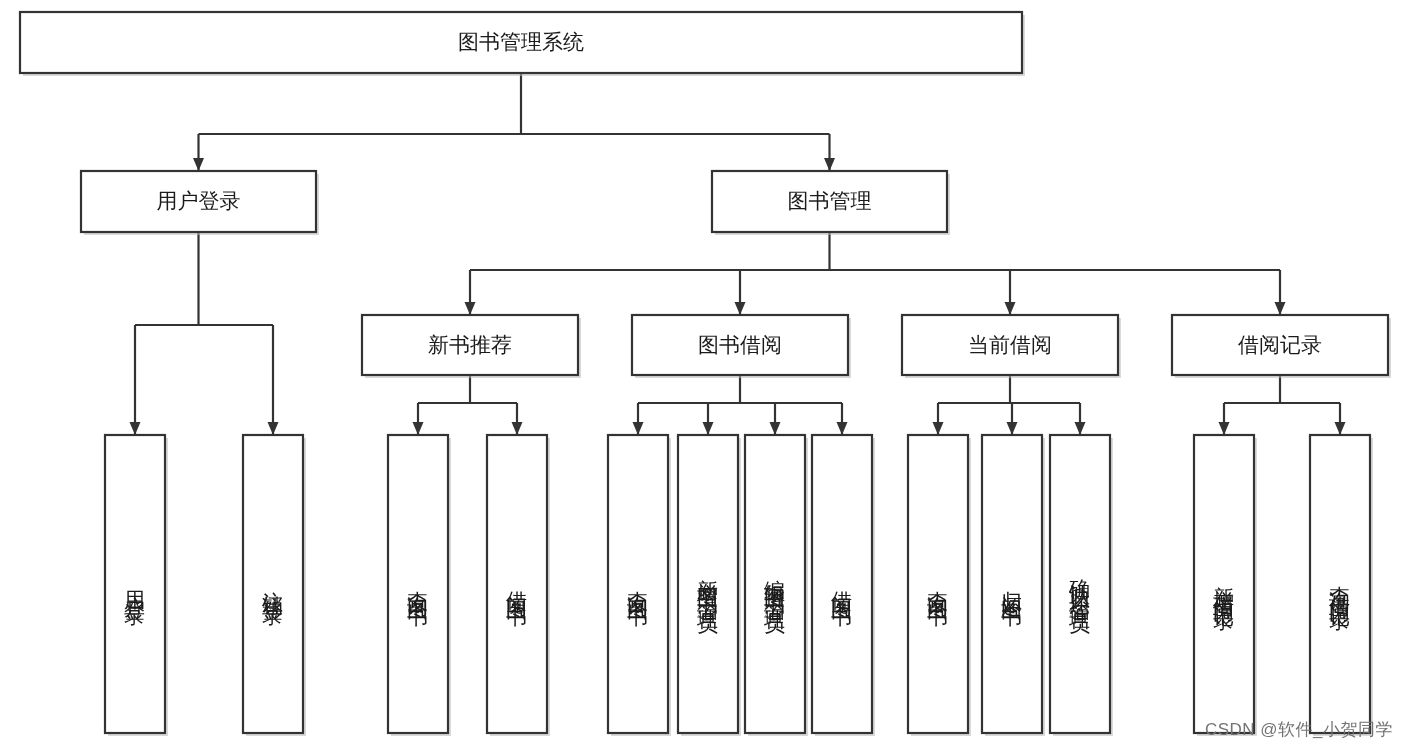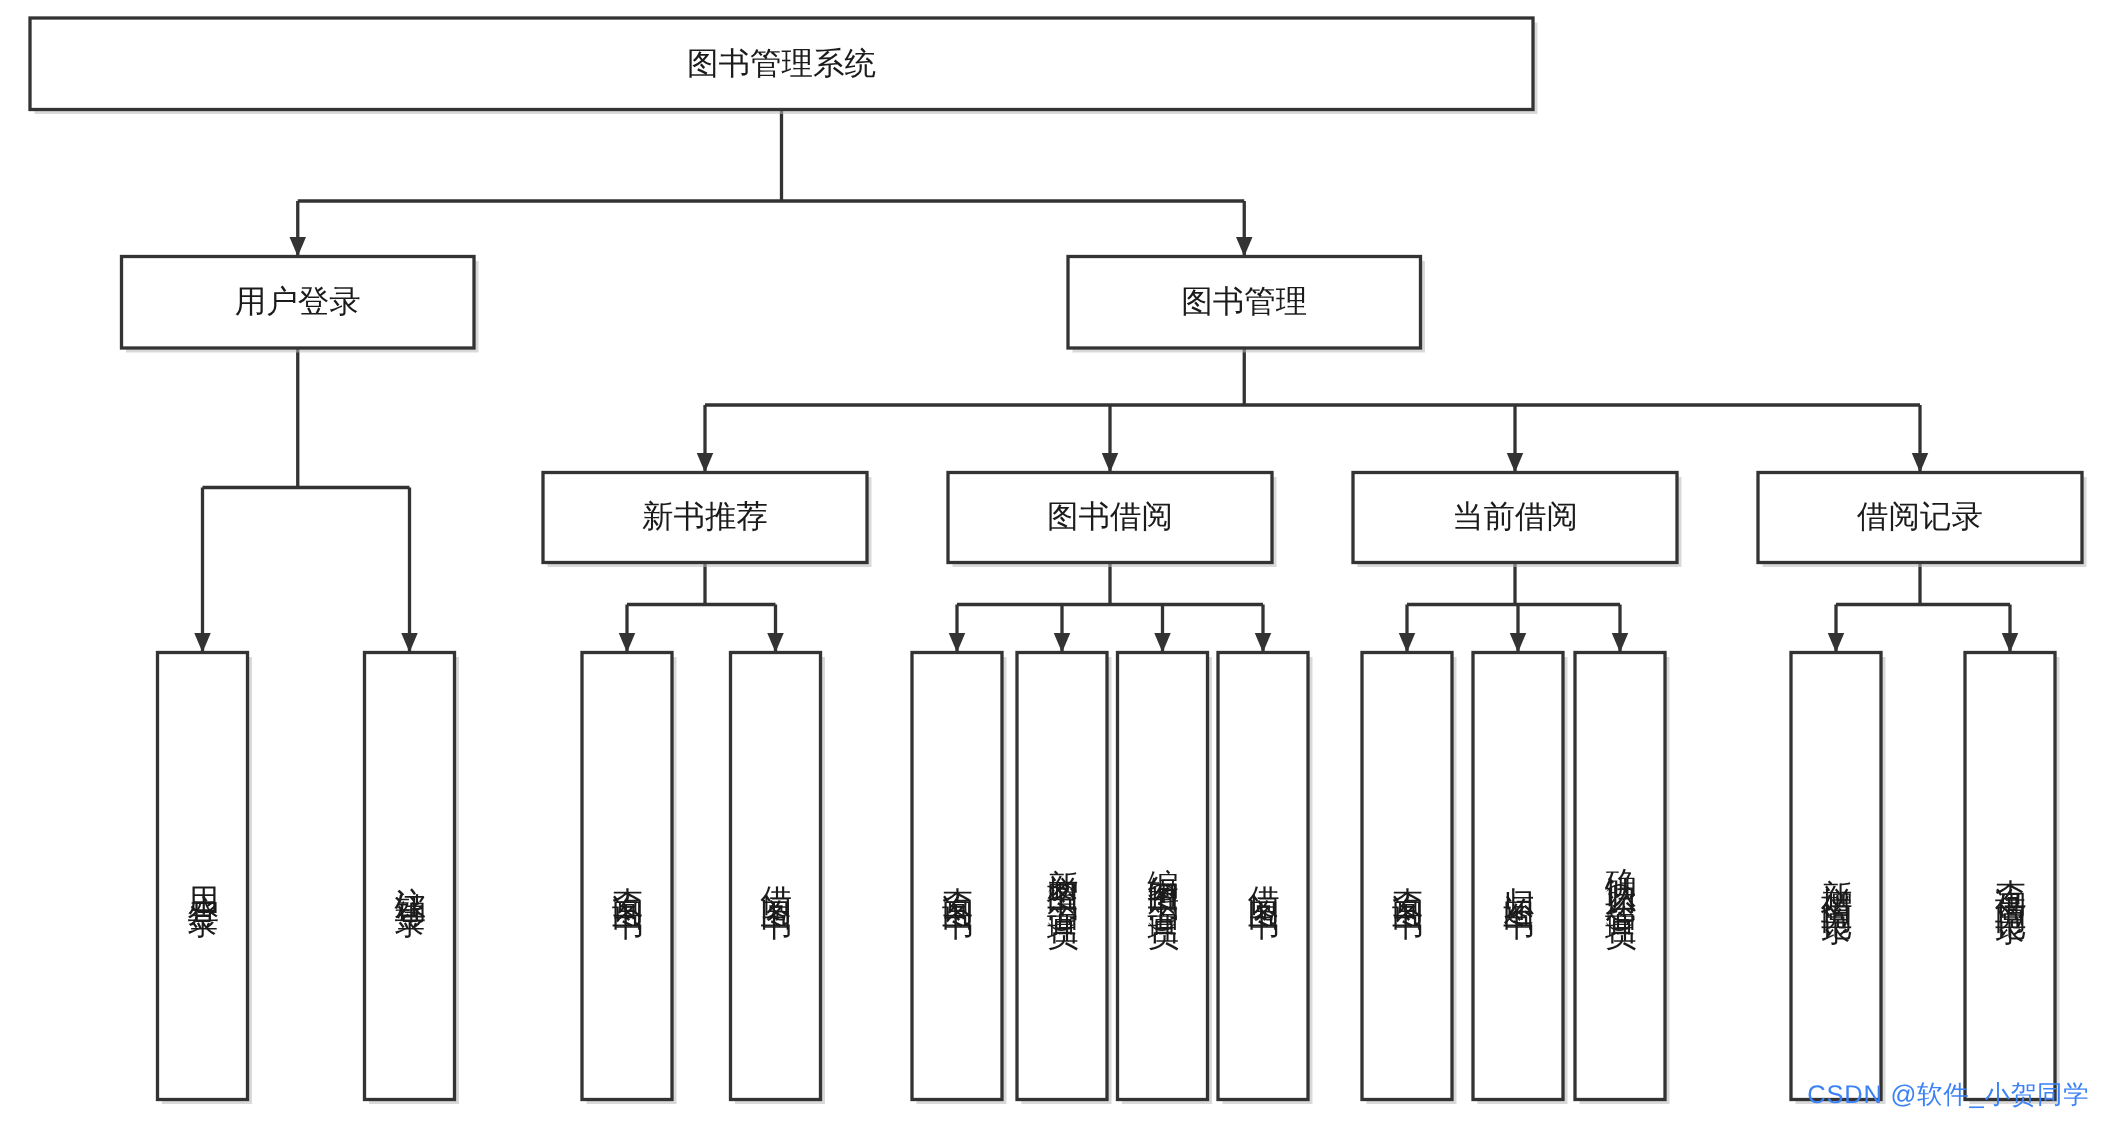--- a/index.html
+++ b/index.html
@@ -65,21 +65,21 @@
     white-space: nowrap;
     text-align: center;
     pointer-events: none;
   }
   .watermark {
     position: absolute;
     right: 12px;
     bottom: 6px;
     font-family: "Liberation Sans", "DejaVu Sans", sans-serif;
     font-size: 17px;
-    color: #3b82f6;
+    color: #737373;
     letter-spacing: 0.5px;
     white-space: nowrap;
     user-select: none;
   }
 </style>
 </head>
 <body>
 
 <div id="diagram-root">
 

